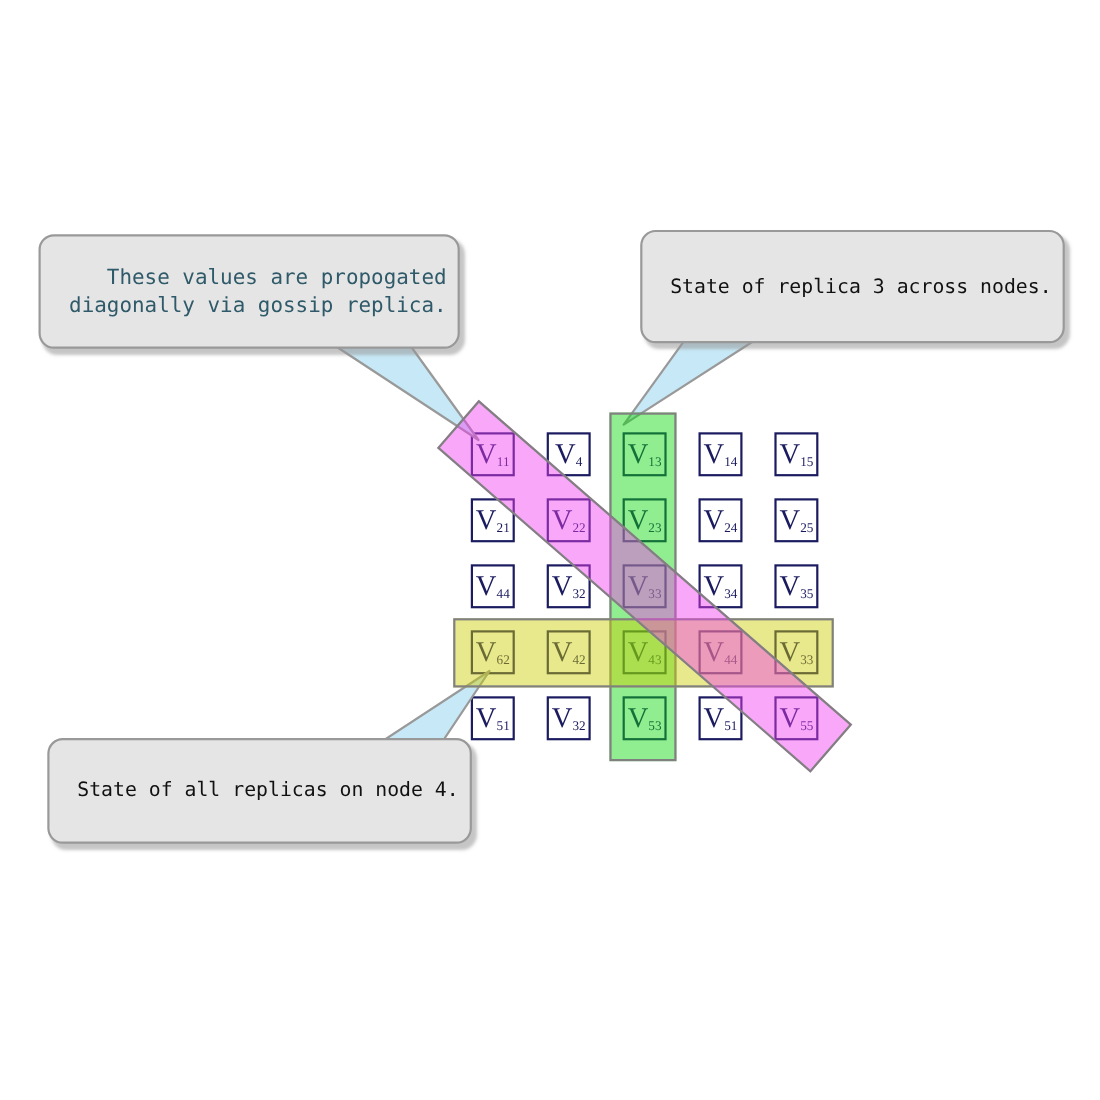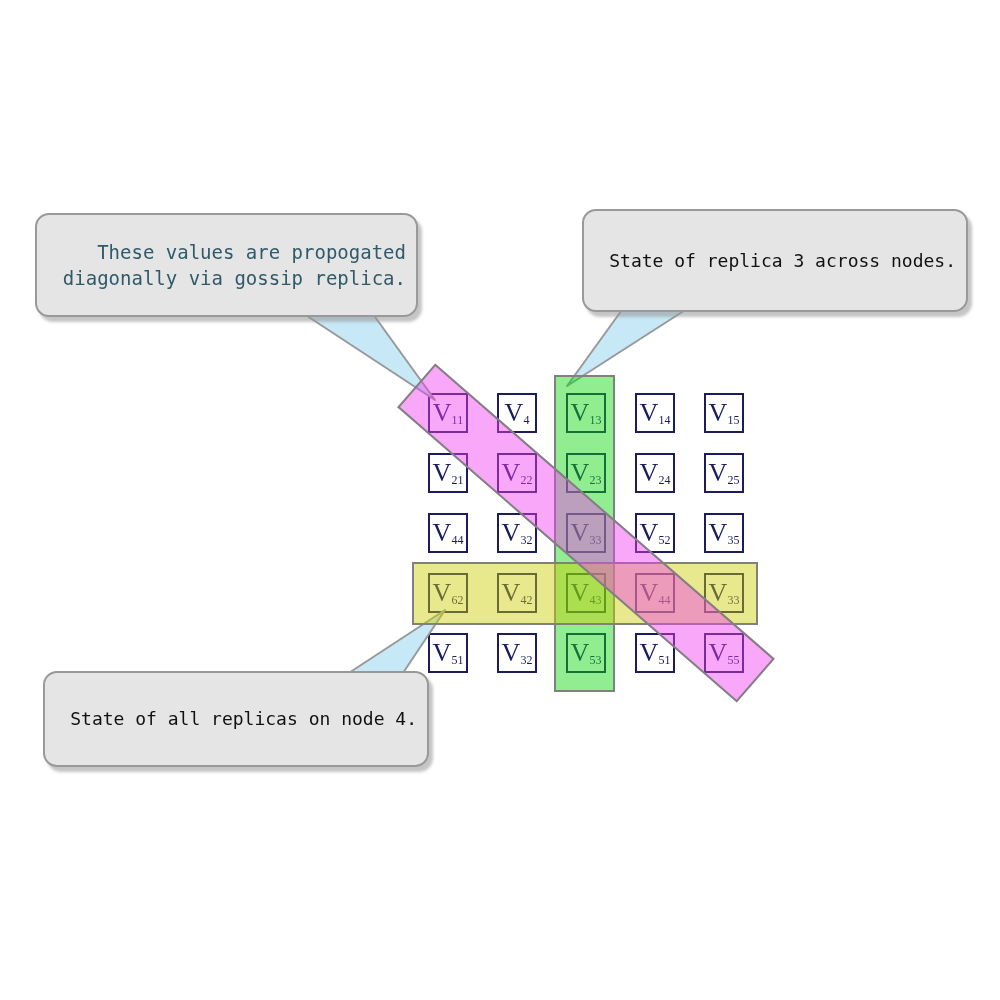--- a/index.html
+++ b/index.html
@@ -111,21 +111,21 @@
         <sub class="vsub">32</sub>
       </div>
 
       <div class="cell">
         <span class="vbase">V</span>
         <sub class="vsub">33</sub>
       </div>
 
       <div class="cell">
         <span class="vbase">V</span>
-        <sub class="vsub">52</sub>
+        <sub class="vsub">34</sub>
       </div>
 
       <div class="cell">
         <span class="vbase">V</span>
         <sub class="vsub">35</sub>
       </div>
 
       <div class="cell">
         <span class="vbase">V</span>
         <sub class="vsub">62</sub>

